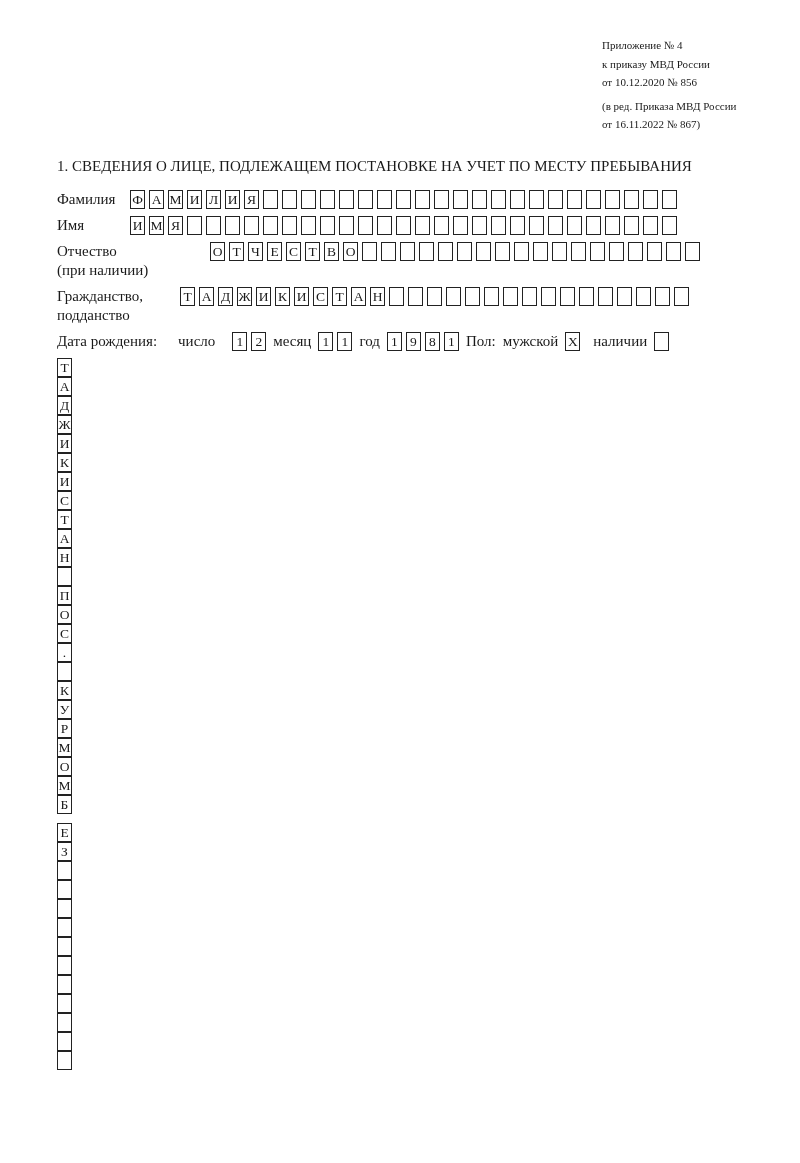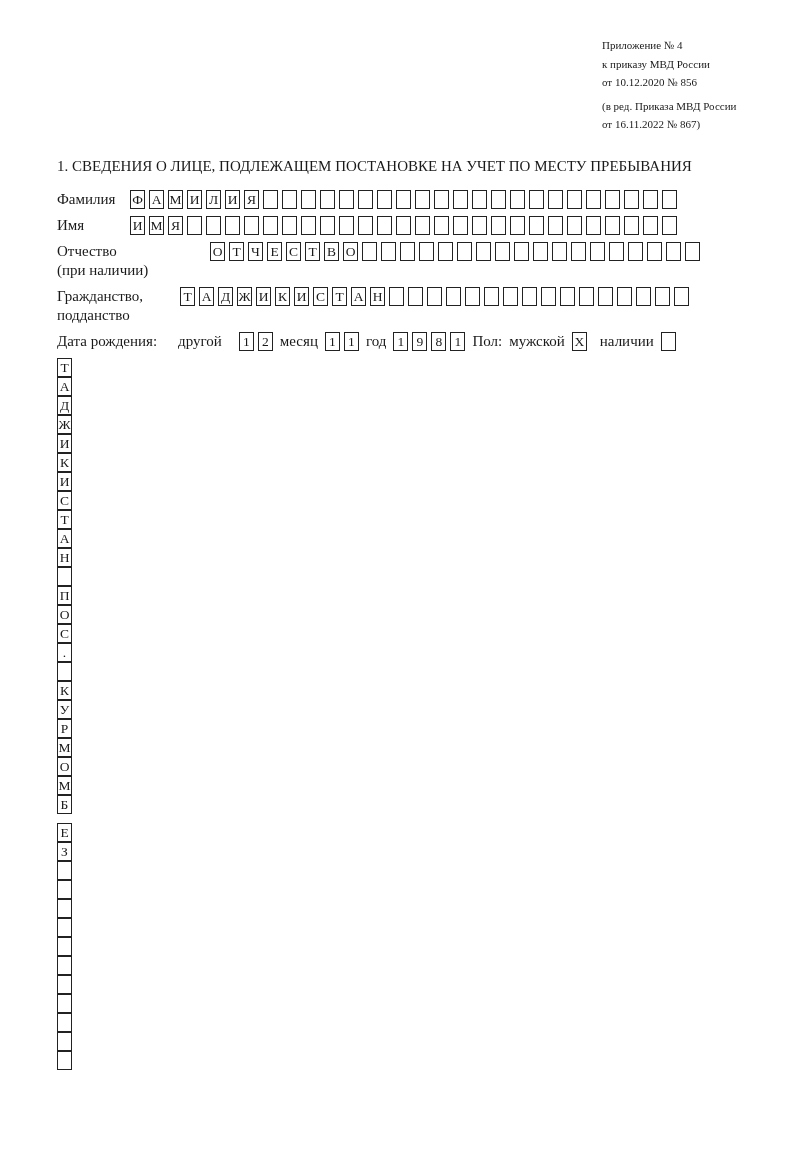--- a/index.html
+++ b/index.html
@@ -190,21 +190,21 @@
         <span class="cbox"></span>
         <span class="cbox"></span>
         <span class="cbox"></span>
         <span class="cbox"></span>
         <span class="cbox"></span>
       </span>
   </div>
 
   <div class="row" style="gap:7px; margin-top:3px;">
     <span style="margin-right:14px;">Дата рождения:</span>
-    <span style="margin-right:10px;">другой</span>
+    <span style="margin-right:10px;">число</span>
     <span class="boxrow">
         <span class="cbox">1</span>
         <span class="cbox">2</span>
       </span>
     <span>месяц</span>
     <span class="boxrow">
         <span class="cbox">1</span>
         <span class="cbox">1</span>
       </span>
     <span>год</span>

